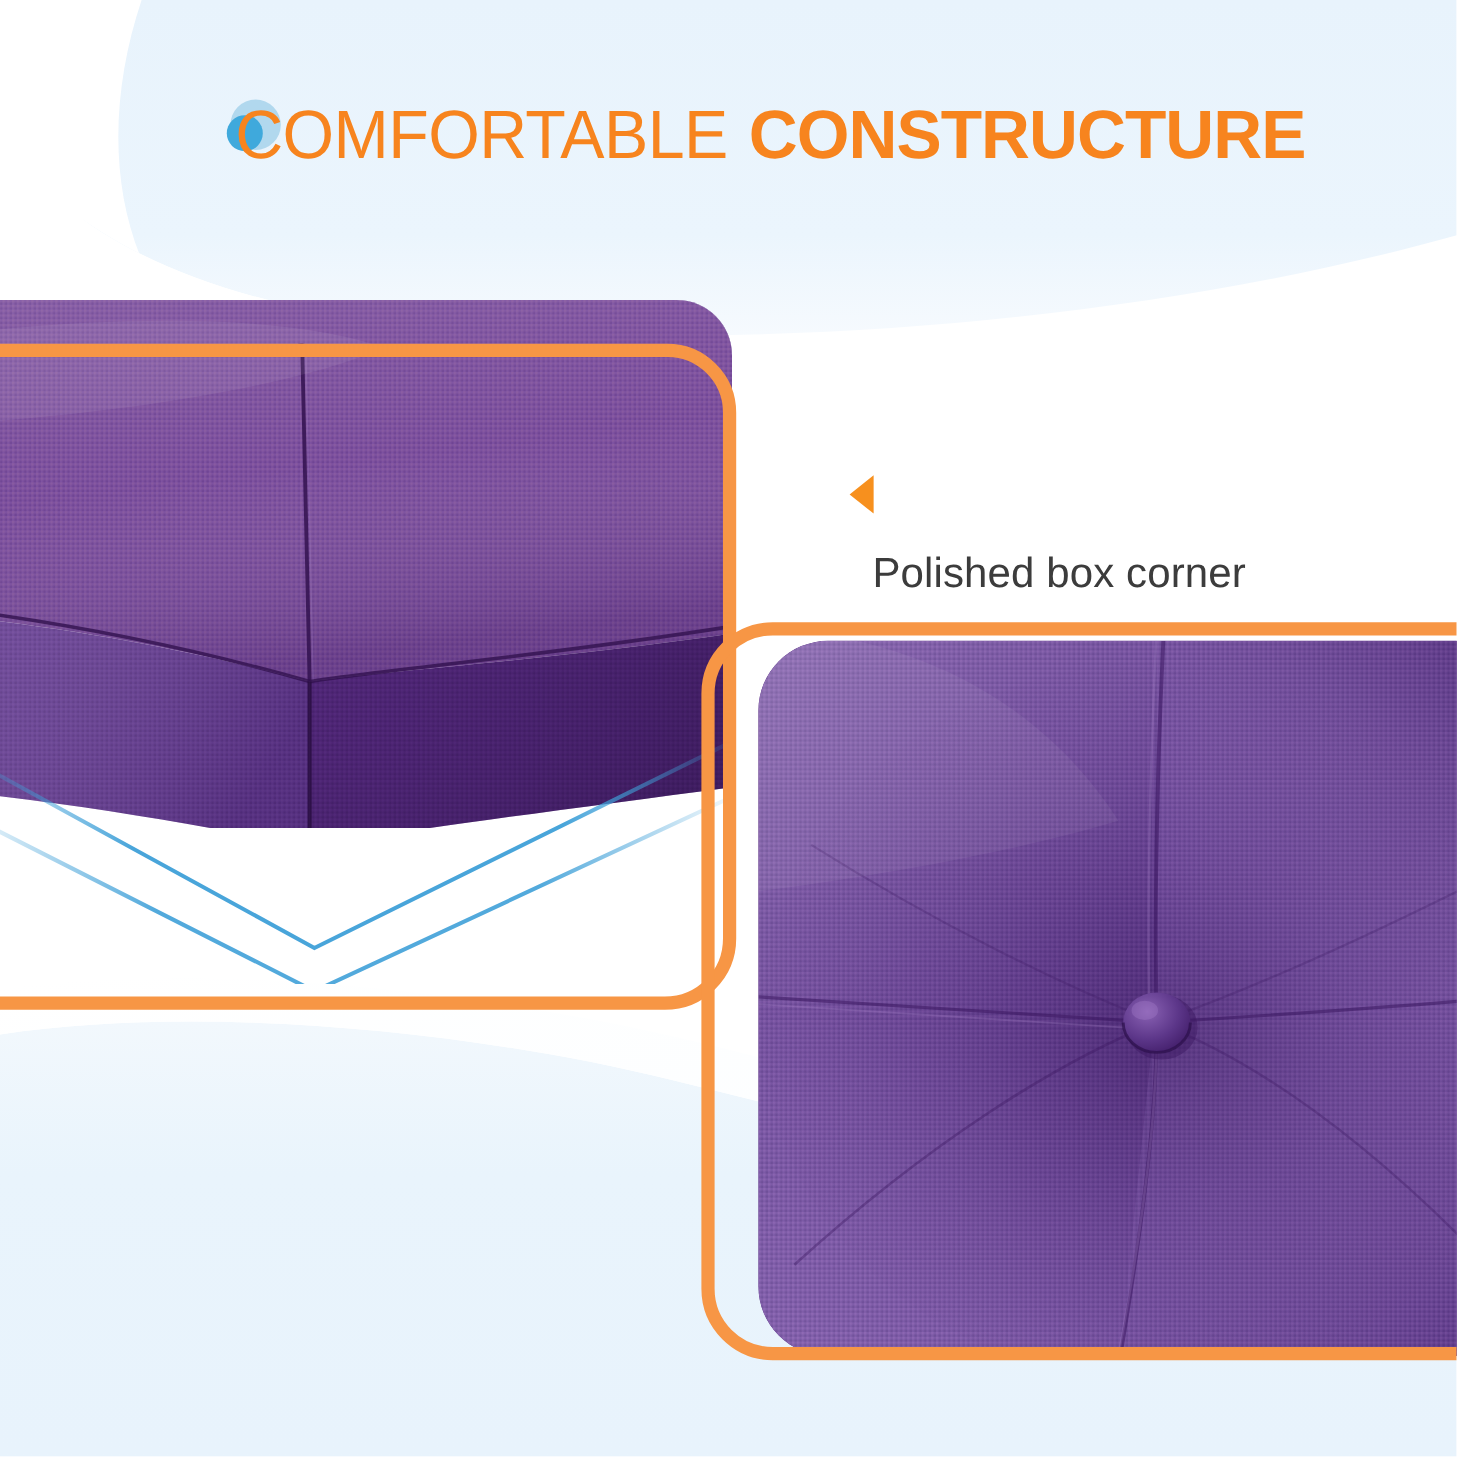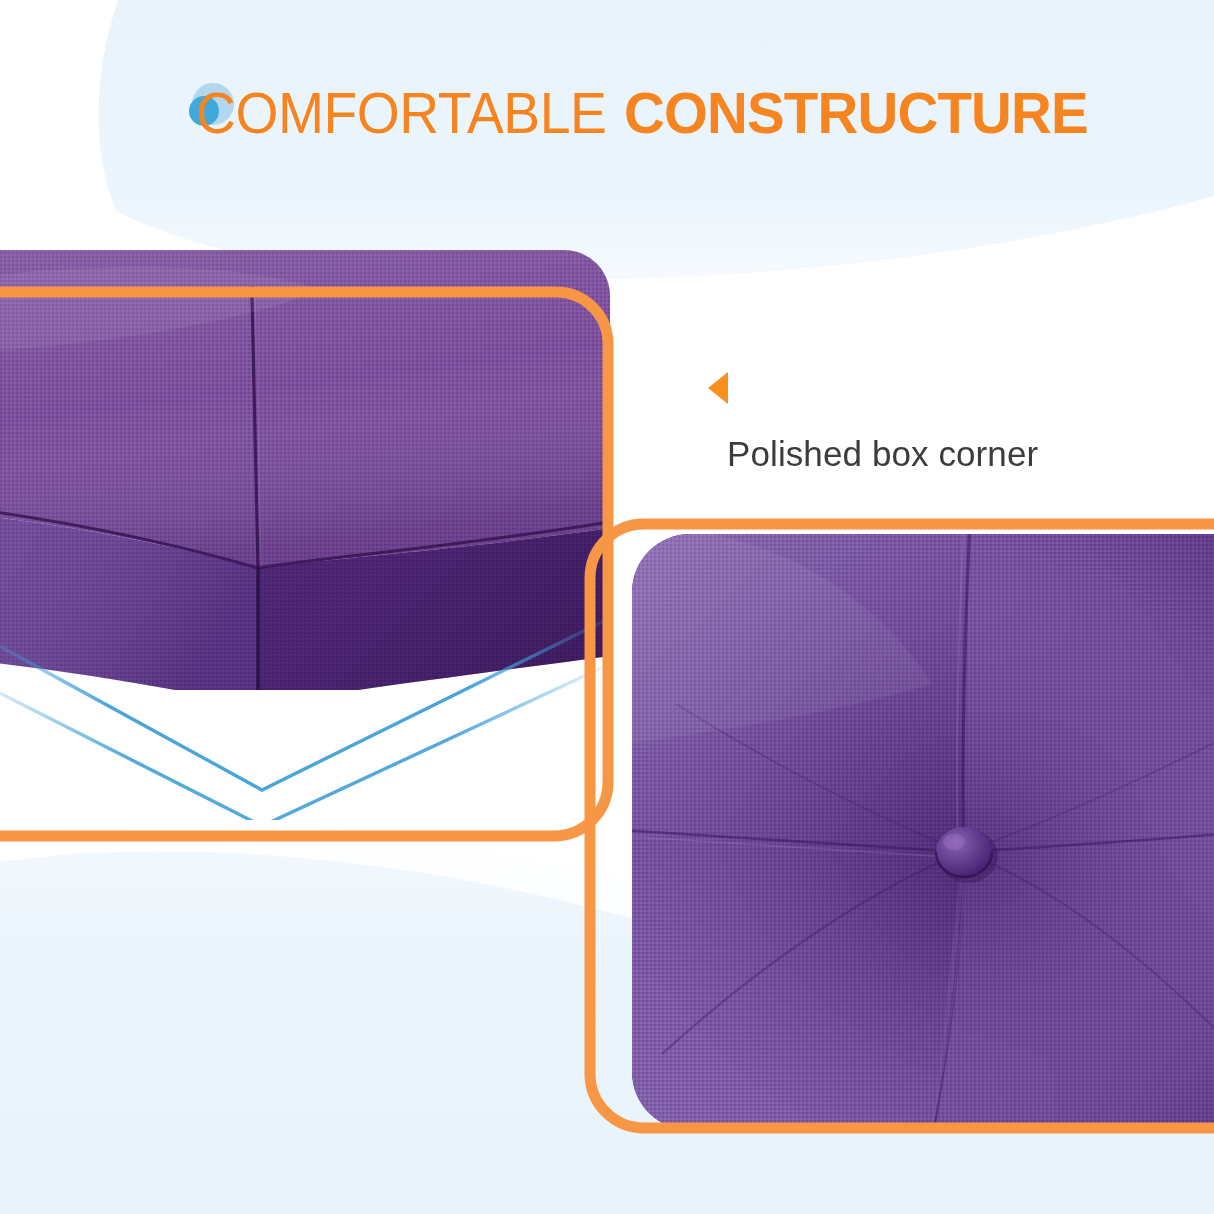--- a/index.html
+++ b/index.html
@@ -118,20 +118,21 @@
     inset: 0;
     width: 1214px;
     height: 1214px;
     pointer-events: none;
   }
 
   
   .callout {
     position: absolute;
     white-space: nowrap;
+    margin-top: 24px;
   }
   .callout-text {
     font-family: "Liberation Sans", sans-serif;
     font-size: 35px;
     font-weight: 400;
     color: #3C3C3C;
     letter-spacing: 0.1px;
     line-height: 1;
   }
   .tri {

